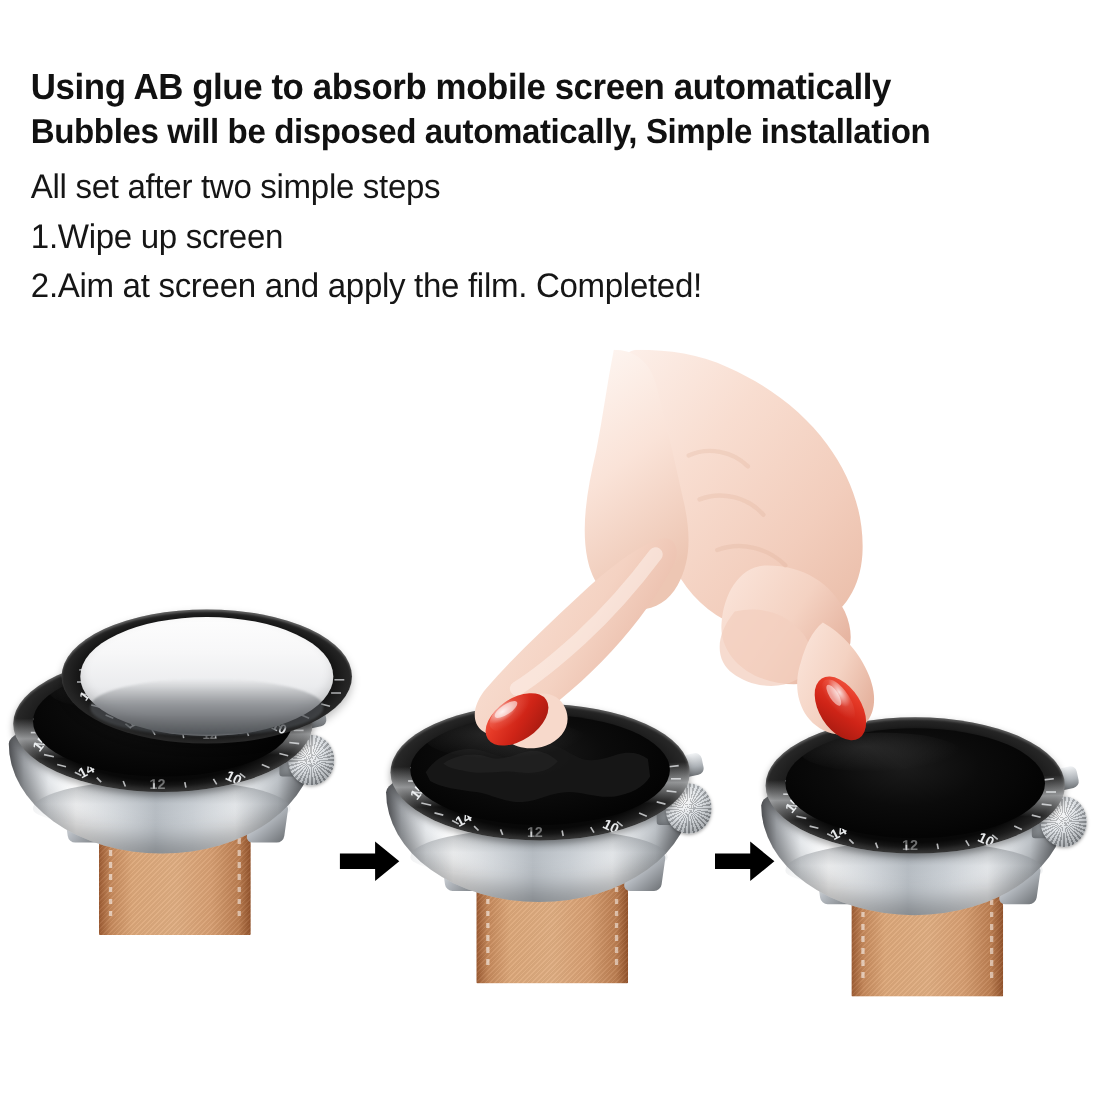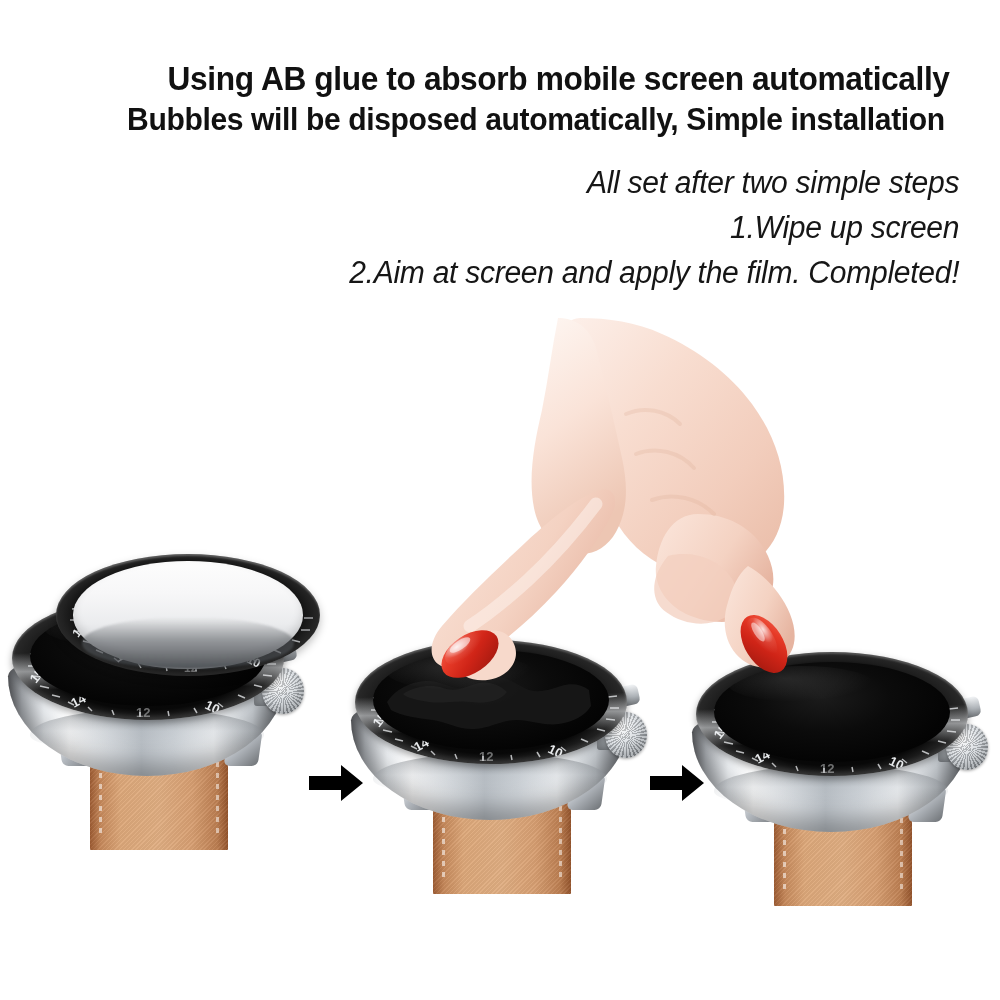--- a/index.html
+++ b/index.html
@@ -10,21 +10,20 @@
   }
   body {
     font-family: "Liberation Sans", sans-serif;
   }
   #page {
     position: relative;
     width: 1000px;
     height: 1000px;
     background: #ffffff;
     overflow: hidden;
-    text-align: right;
   }
 
   
   .text-block {
     position: absolute;
     left: 28px;
     top: 58px;
     width: 960px;
   }
   .headline {
@@ -41,22 +40,21 @@
     font-weight: bold;
     font-size: 31.5px;
     line-height: 40px;
     color: #111111;
     letter-spacing: -0.4px;
     transform: scaleX(0.955);
     transform-origin: left center;
     white-space: nowrap;
   }
   .body-lines {
-    margin-top: 21px;
-    font-style: italic;
+    margin-top: 8px;
   }
   .body-line {
     font-weight: normal;
     font-size: 31px;
     line-height: 45px;
     color: #161616;
     letter-spacing: -0.3px;
     transform: scaleX(0.97);
     transform-origin: left center;
     white-space: nowrap;

